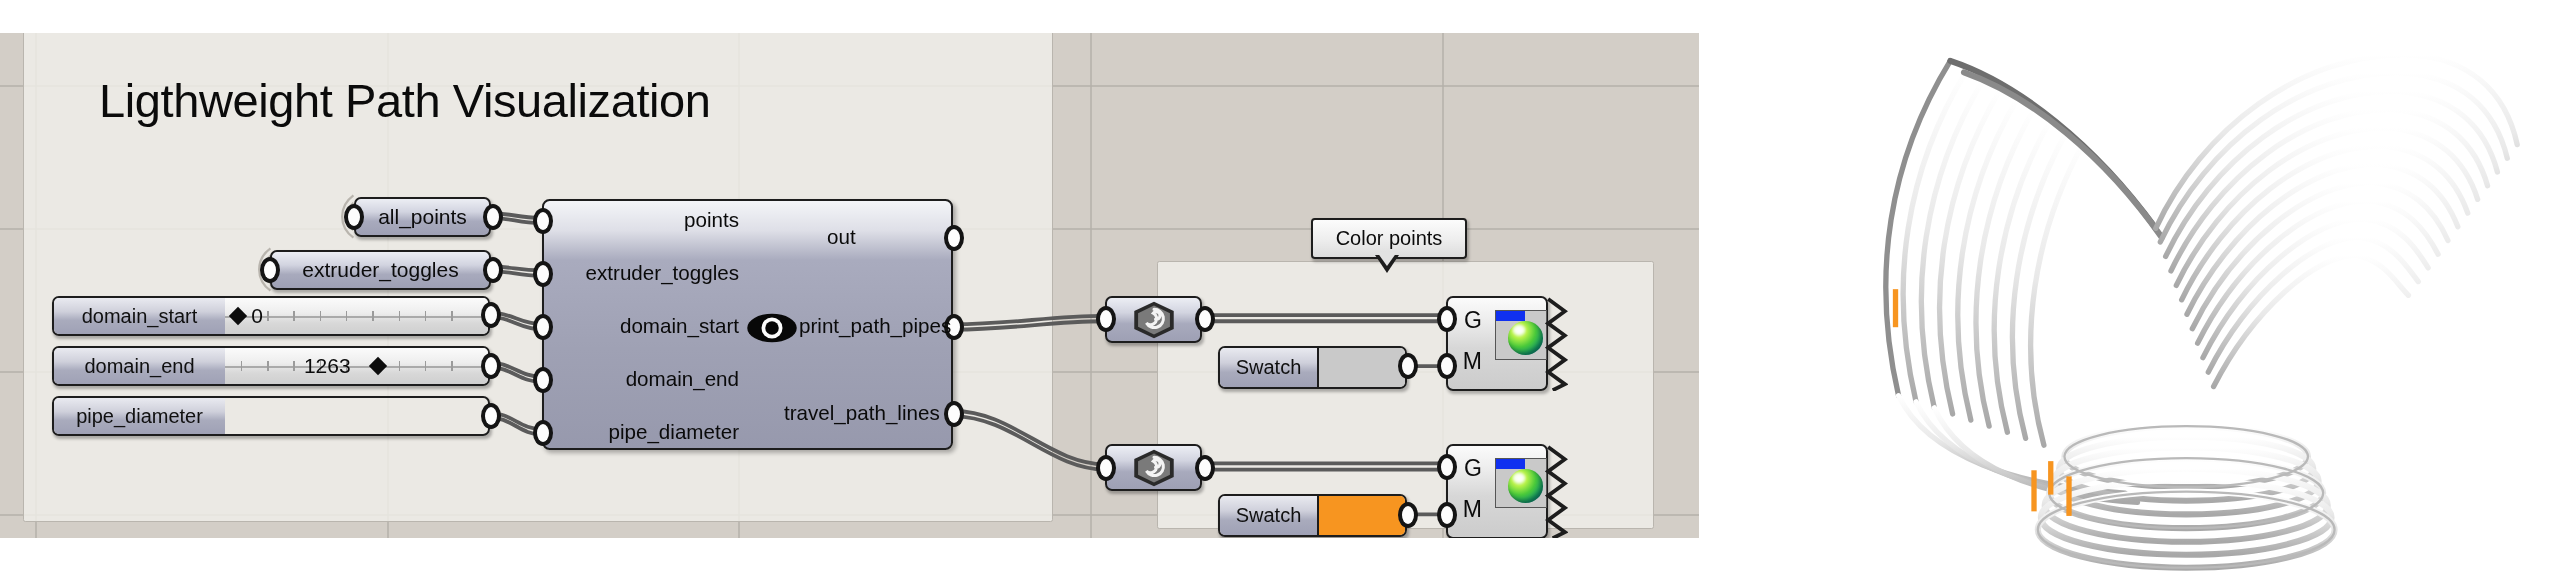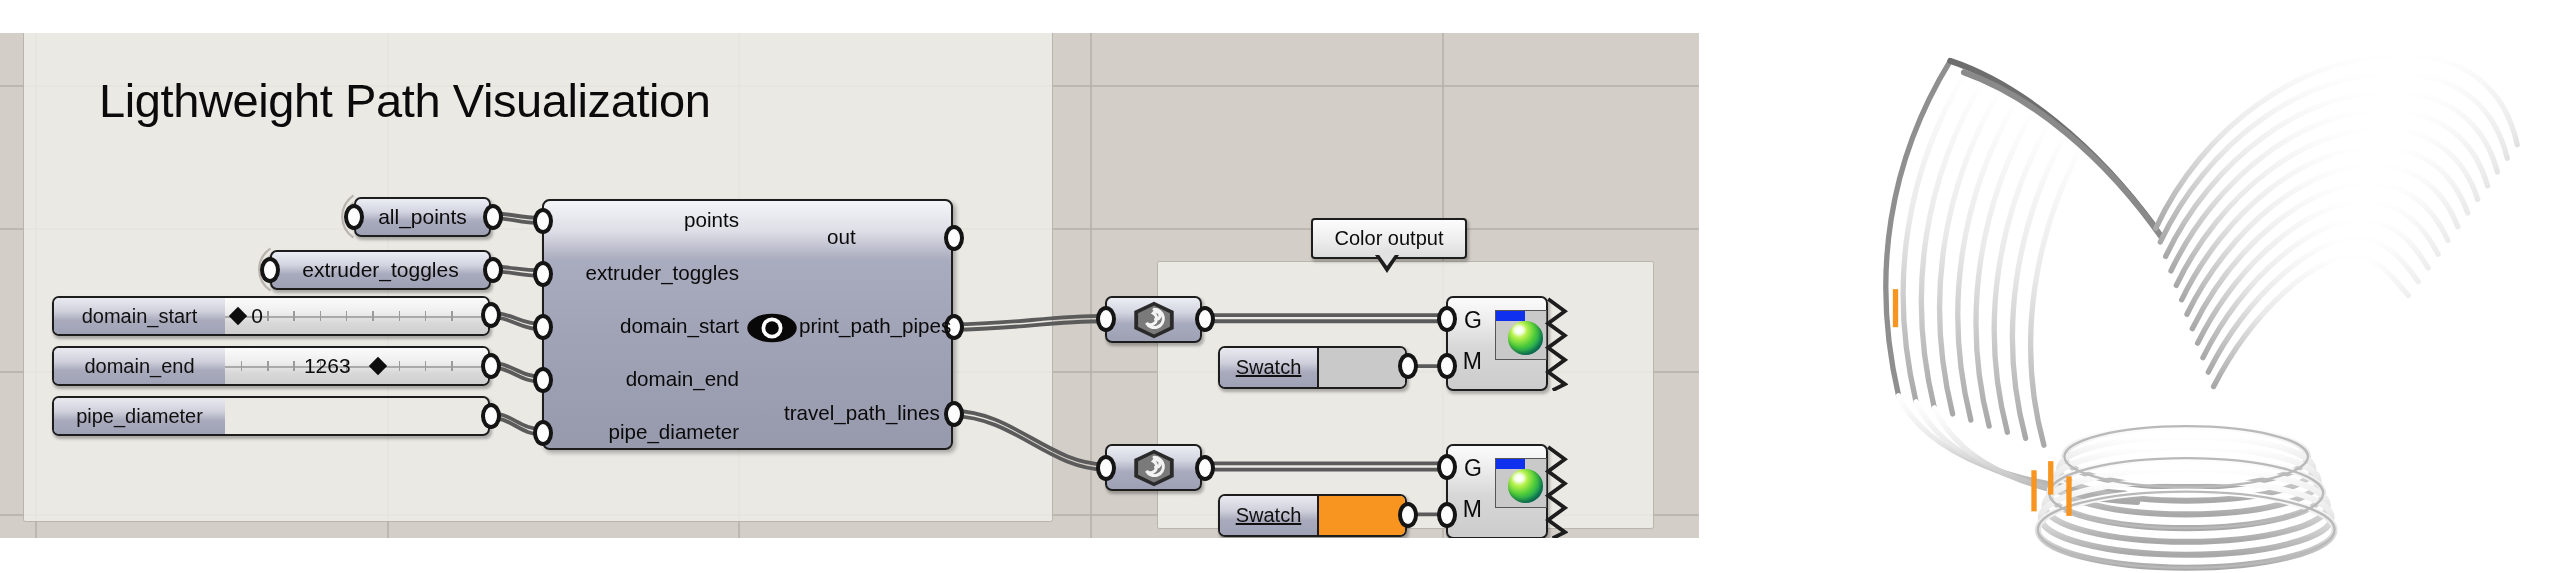--- a/index.html
+++ b/index.html
@@ -62,21 +62,21 @@
                  transform:translate(-50%,-50%);box-shadow:0 0 0 2.3px #fff inset;}
 
   
   .balloon{position:absolute;background:linear-gradient(180deg,#fcfcfc 0%,#ededed 55%,#dcdcdc 100%);
            border:2.3px solid #1d1d1d;border-radius:3.8px;display:flex;align-items:center;justify-content:center;
            color:#0b0b0b;font-size:20px;white-space:nowrap;box-shadow:1.5px 2.3px 3px rgba(0,0,0,.25);}
   .balloon-tail{position:absolute;width:0;height:0;border-left:12px solid transparent;border-right:12px solid transparent;}
 
   
   .swatch-node{background:none;}
-  .swatch-lbl{flex:0 0 auto;text-decoration:underline;}
+  .swatch-lbl{flex:0 0 auto;}
   .swatch-color{flex:1 1 auto;border-left:2.3px solid #1d1d1d;box-sizing:border-box;}
 
   
   .preview-node{position:absolute;box-sizing:border-box;}
   .preview-main{position:absolute;left:0;top:0;bottom:0;right:20px;border:2.3px solid #1d1d1d;
                 border-radius:6.9px;box-sizing:border-box;
                 background:linear-gradient(180deg,#fbfbfb 0%,#ececec 26%,#d7d7d7 55%,#cccccc 100%);
                 box-shadow:1.5px 2.3px 3px rgba(0,0,0,.26);}
   .gm-letter{position:absolute;color:#0b0b0b;font-size:23px;}
   .gm-thumb{position:absolute;border:1.5px solid #555;box-sizing:border-box;overflow:hidden;background:#c9c9c9;}
@@ -240,21 +240,21 @@
       <ellipse cx="34" cy="20" rx="33" ry="19" fill="#080808"></ellipse>
       <circle cx="34" cy="20" r="14" fill="#fdfdfd"></circle>
       <circle cx="34" cy="20" r="9" fill="#080808"></circle>
     </svg>
 
     <div class="port-label out" style="left:799px;top:192px;margin-left:28px;">out</div>
     <div class="port-label out" style="left:799px;top:281px;">print_path_pipes</div>
     <div class="port-label out" style="left:784px;top:368px;">travel_path_lines</div>
 
     <div class="balloon" style="left:1311px;top:185px;width:152px;height:37px;">
-      <span>Color output</span>
+      <span>Color points</span>
     </div>
     <div class="balloon-tail" style="left:1375px;top:222px;border-top:18px solid #1d1d1d;"></div>
     <div class="balloon-tail" style="left:1377px;top:219px;border-left:10px solid transparent;border-right:10px solid transparent;border-top:14.5px solid #e2e2e2;"></div>
 
     <div class="node spiral-node" style="left:1105px;top:263px;width:97px;height:47px;">
       <svg width="44" height="40" viewBox="0 0 58 52">
         <polygon points="29,2 55,14 55,38 29,50 3,38 3,14" fill="#2a2a2a"></polygon>
         <polygon points="29,7 50,17 50,35 29,45 8,35 8,17" fill="#7a7a7a"></polygon>
         <path d="M29 12 a12 12 0 1 1 -10 18 a8 8 0 1 0 9 -13 a5 5 0 1 1 3 8" fill="none" stroke="#f3f3f3" stroke-width="4" stroke-linecap="round"></path>
       </svg>

